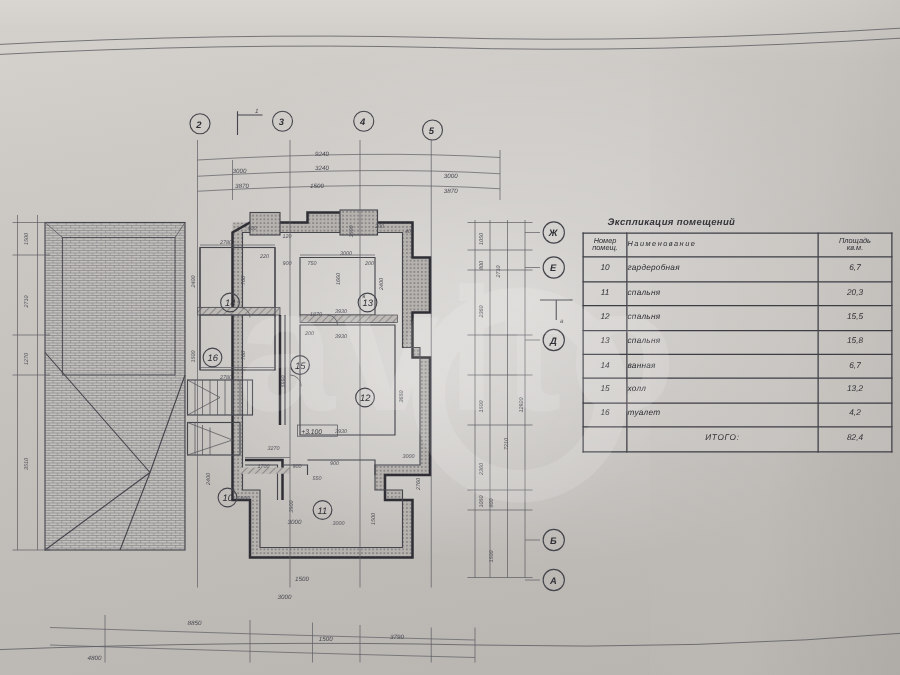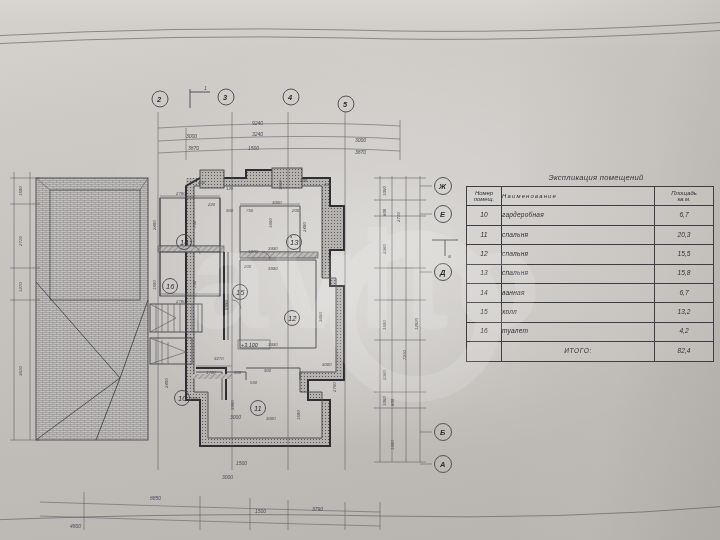--- a/index.html
+++ b/index.html
@@ -65,25 +65,26 @@
   
   #table-wrap {
     position: absolute;
     left: 466px; top: 186px;
     width: 244px;
   }
   #table-caption {
     position: absolute;
     left: 486px; top: 173px;
     width: 220px;
-    text-align: center;
+    text-align: left;
     font-size: 7.6px;
     font-style: italic;
     color: #34343a;
     letter-spacing: 0.3px;
+    font-weight: bold;
   }
   table.expl {
     border-collapse: collapse;
     width: 244px;
     table-layout: fixed;
     background: rgba(214,211,207,0.30);
   }
   table.expl th, table.expl td {
     border: 1px solid #3d3d44;
     font-style: italic;

